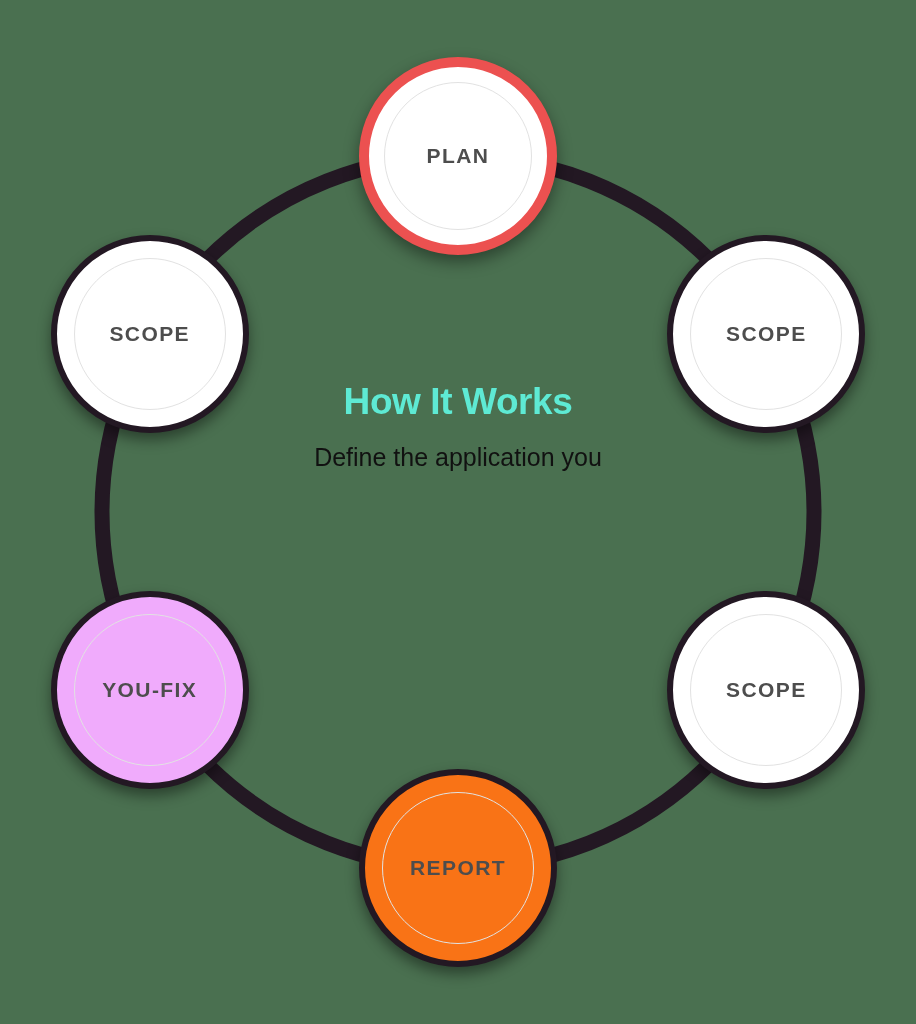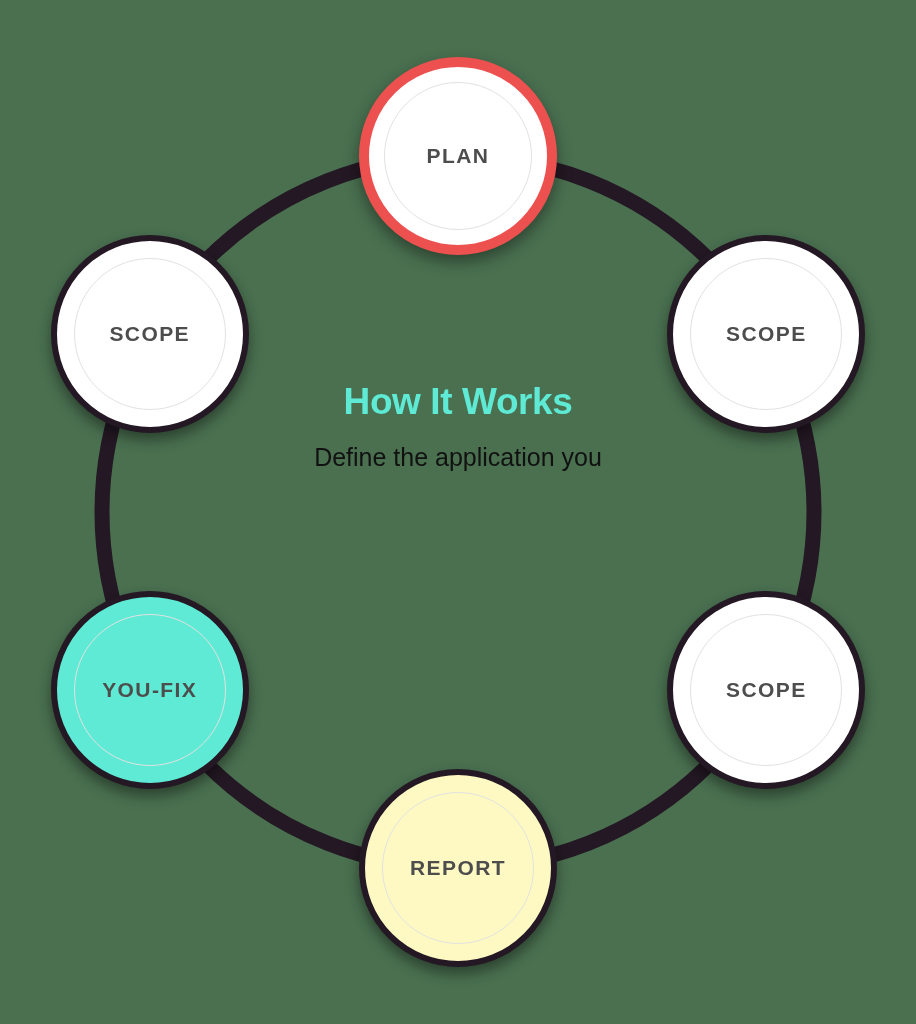--- a/index.html
+++ b/index.html
@@ -113,25 +113,25 @@
   </div>
 
   <div class="node" id="node-scope" style="left: 667.305px; top: 235px; border-color: rgb(35, 24, 35); background: rgb(255, 255, 255);">
     <span class="node-label" style="color: rgb(77, 77, 77);">SCOPE</span>
   </div>
 
   <div class="node" id="node-test" style="left: 667.305px; top: 591px; border-color: rgb(35, 24, 35); background: rgb(255, 255, 255);">
     <span class="node-label" style="color: rgb(77, 77, 77);">SCOPE</span>
   </div>
 
-  <div class="node" id="node-report" style="left: 359px; top: 769px; border-color: rgb(35, 24, 35); background: #fef9c3;">
+  <div class="node" id="node-report" style="left: 359px; top: 769px; border-color: rgb(35, 24, 35); background: #f97316;">
     <span class="node-label" style="color: rgb(77, 77, 77);">REPORT</span>
   </div>
 
-  <div class="node" id="node-youfix" style="left: 50.695px; top: 591px; border-color: rgb(35, 24, 35); background: #5eead4;">
+  <div class="node" id="node-youfix" style="left: 50.695px; top: 591px; border-color: rgb(35, 24, 35); background: #f0abfc;">
     <span class="node-label" style="color: rgb(77, 77, 77);">YOU-FIX</span>
   </div>
 
   <div class="node" id="node-retest" style="left: 50.695px; top: 235px; border-color: rgb(35, 24, 35); background: rgb(255, 255, 255);">
     <span class="node-label" style="color: rgb(77, 77, 77);">SCOPE</span>
   </div>
 
   <div id="center-block">
     <div id="center-title" style="color: #5eead4;">How It Works</div>
     <div id="center-desc" style="color: rgb(17, 17, 17);">

